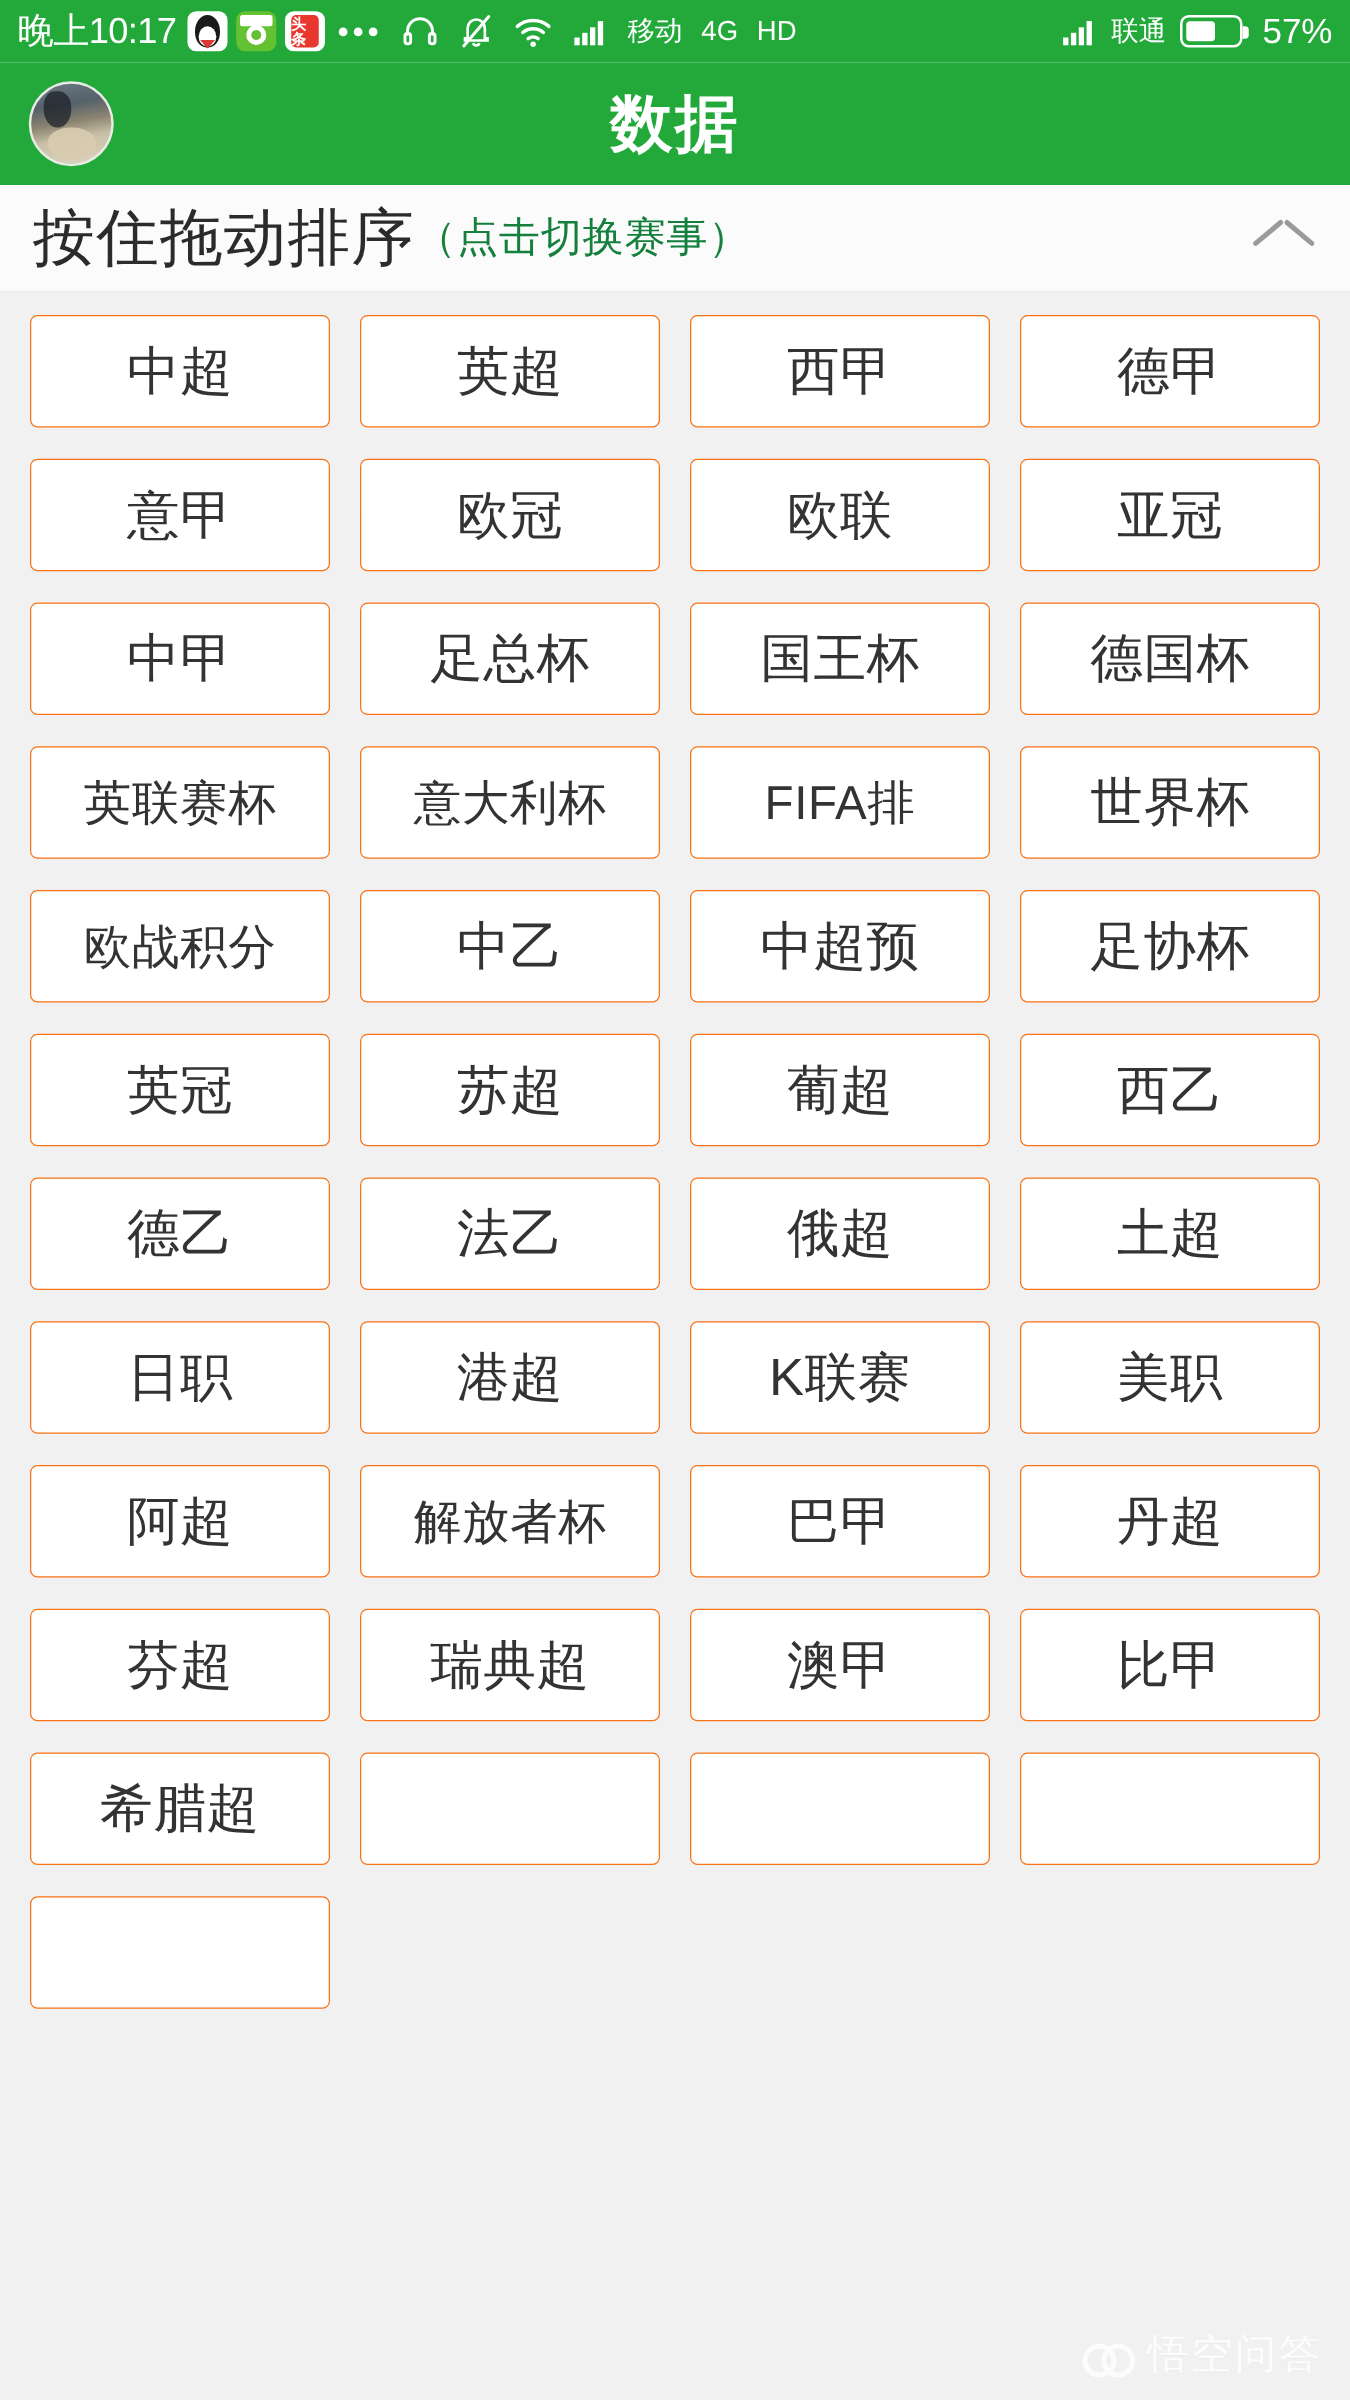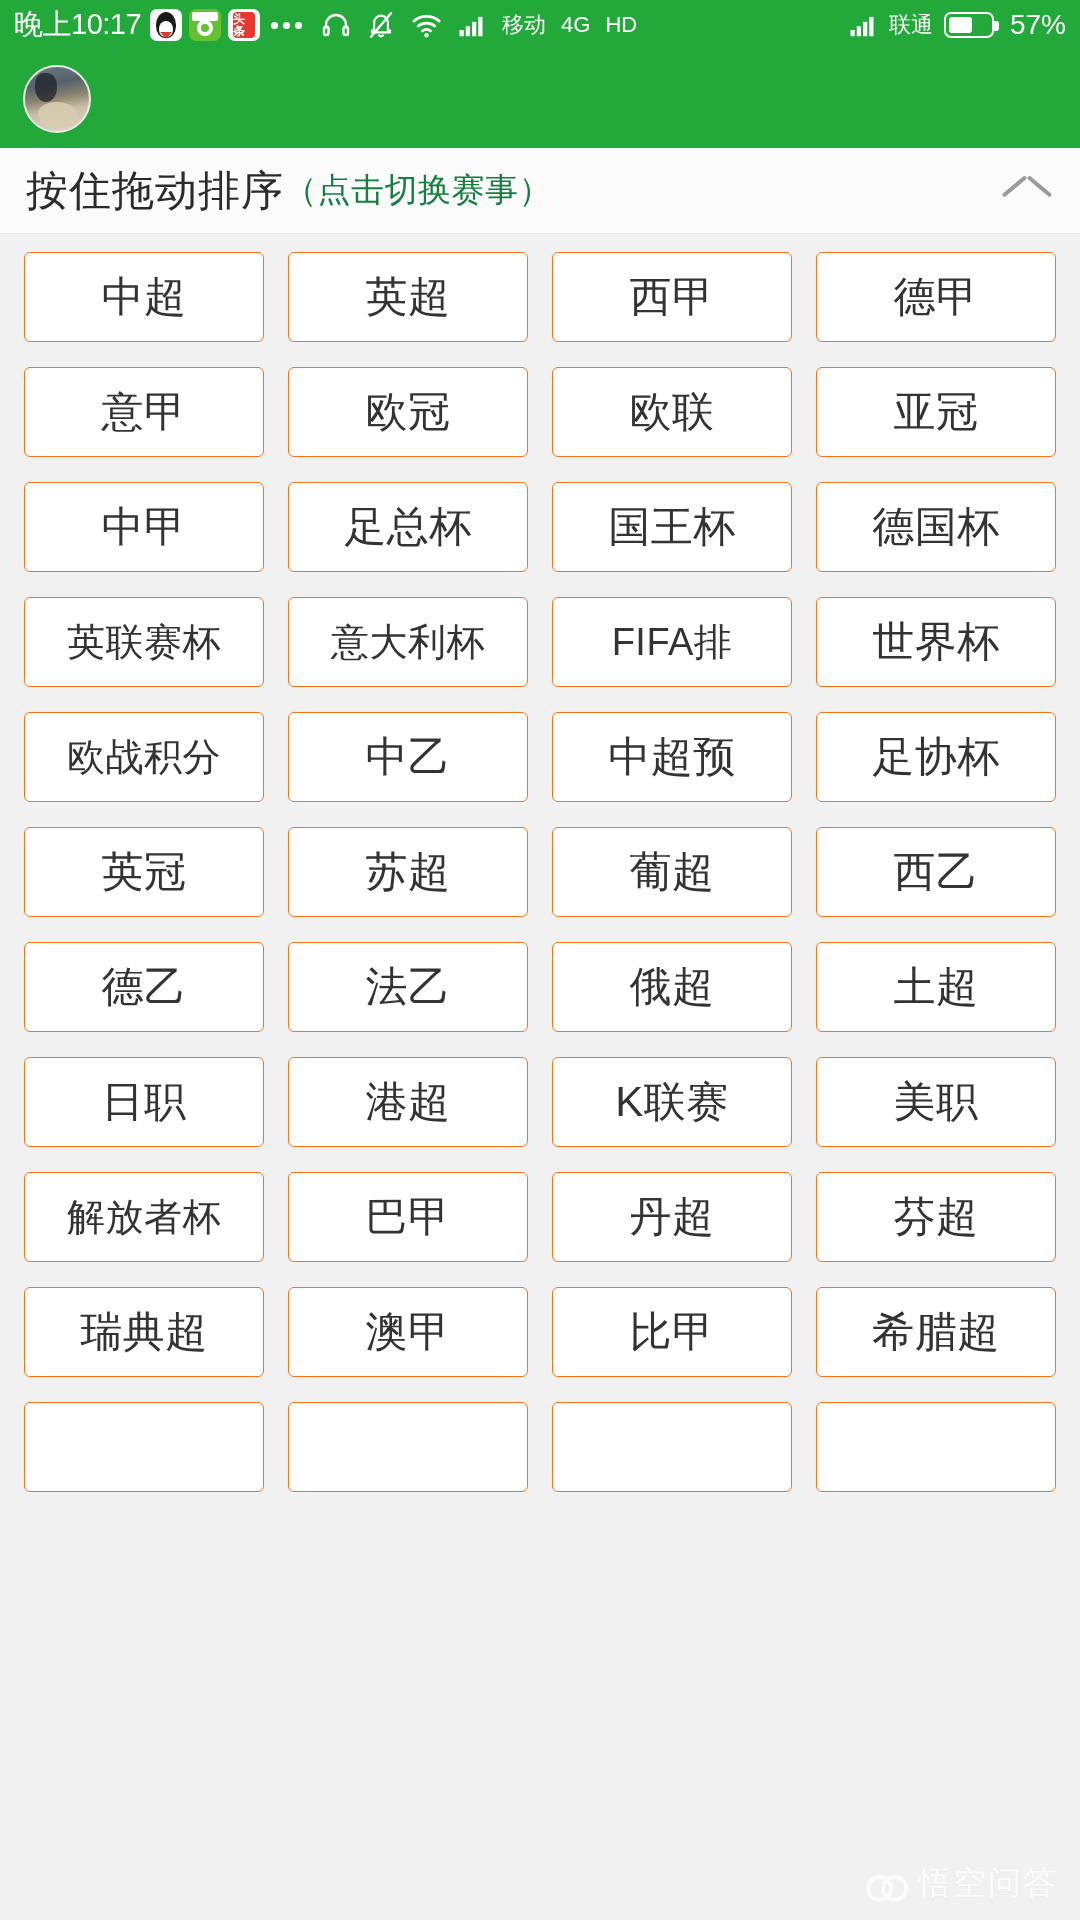--- a/index.html
+++ b/index.html
@@ -116,21 +116,21 @@
 
   
   .section-head{
     height:86px; width:100%;
     background:#fbfbfb;
     border-bottom:1px solid #e6e6e6;
     display:flex; align-items:center;
     padding:0 30px 0 26px;
     position:relative;
   }
-  .sh-main{ font-size:42px; color:#2b2b2b; letter-spacing:1px; }
+  .sh-main{ font-size:50px; color:#2b2b2b; letter-spacing:1px; }
   .sh-sub{ font-size:33px; color:#15803d; letter-spacing:0.5px; }
   .chevron{
     margin-left:auto; width:46px; height:46px; position:relative;
   }
   .chevron::before,.chevron::after{
     content:""; position:absolute; top:26px; width:30px;height:4px;
     background:#9a9a9a; border-radius:2px;
   }
   .chevron::before{ left:-1px; transform:rotate(-40deg); transform-origin:left center;}
   .chevron::after{ right:-1px; transform:rotate(40deg); transform-origin:right center;}
@@ -247,20 +247,21 @@
     <span class="sb-label">联通</span>
     <span class="battery">
         <span class="lvl"></span>
       </span>
     <span class="sb-pct">57%</span>
   </span>
 </div>
 
 <div class="appbar">
   <div class="avatar"></div>
+  <div class="apptitle">数据</div>
 </div>
 
 <div class="section-head">
   <span class="sh-main">按住拖动排序</span>
   <span class="sh-sub">（点击切换赛事）</span>
   <span class="chevron"></span>
 </div>
 
 <div class="grid-wrap">
   <div class="grid" id="grid">
@@ -289,20 +290,21 @@
       <div class="tile">葡超</div>
       <div class="tile">西乙</div>
       <div class="tile">德乙</div>
       <div class="tile">法乙</div>
       <div class="tile">俄超</div>
       <div class="tile">土超</div>
       <div class="tile">日职</div>
       <div class="tile">港超</div>
       <div class="tile">K联赛</div>
       <div class="tile">美职</div>
+      <div class="tile">阿超</div>
       <div class="tile narrow">解放者杯</div>
       <div class="tile">巴甲</div>
       <div class="tile">丹超</div>
       <div class="tile">芬超</div>
       <div class="tile">瑞典超</div>
       <div class="tile">澳甲</div>
       <div class="tile">比甲</div>
       <div class="tile">希腊超</div>
       <div class="tile"></div>
       <div class="tile"></div>

